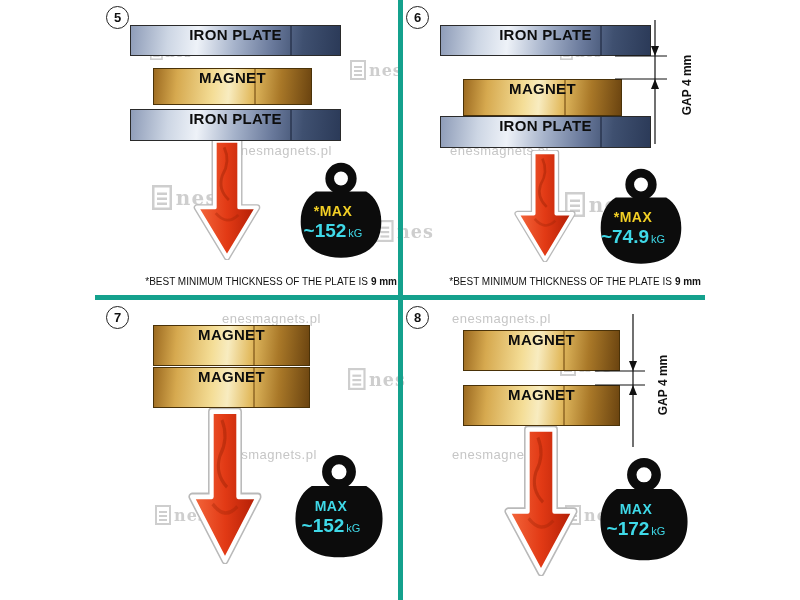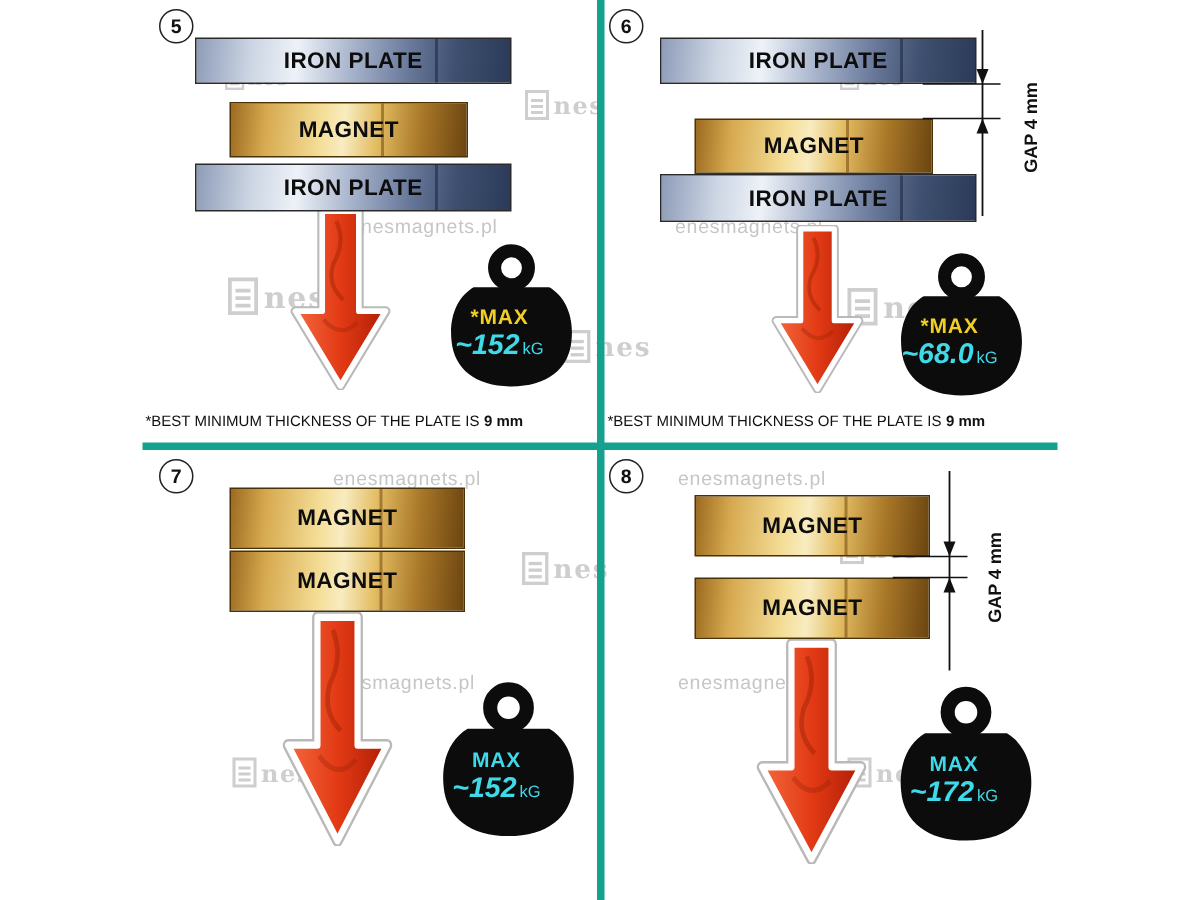--- a/index.html
+++ b/index.html
@@ -17,21 +17,21 @@
   .enes-e i{display:block;height:2px;background:#c6c6c6;margin:2px 0;}
   .enes-nes{color:#c6c6c6;font-size:16px;font-weight:bold;font-family:"DejaVu Serif",serif;letter-spacing:1px;}
 
   
   .circle-num{
     position:absolute;width:21px;height:21px;border:1.5px solid #222;border-radius:50%;
     text-align:center;line-height:21px;font-size:13px;font-weight:600;color:#111;background:#fff;
   }
 
   
-  .bar{position:absolute;display:flex;align-items:center;justify-content:center;box-sizing:border-box;}
+  .bar{position:absolute;display:flex;align-items:flex-start;justify-content:center;box-sizing:border-box;}
   .bar .bar-label{font-weight:700;font-size:15px;color:#0d0d0d;letter-spacing:.3px;position:relative;z-index:2;}
   .bar::after{content:"";position:absolute;top:0;bottom:0;width:2px;z-index:1;}
   .iron{
     border:1px solid #2a2a2a;
     background:linear-gradient(95deg,#8e9cb8 0%,#cdd6e4 18%,#eef2f8 32%,#a5b2ca 50%,#68789a 68%,#3f5070 82%,#2b3a58 100%);
   }
   .iron::after{left:76%;background:rgba(15,25,45,.45);}
   .magnet{
     border:1px solid #4a3208;
     background:linear-gradient(95deg,#9c6a20 0%,#d6a94f 15%,#f4dd96 38%,#f8ecc0 48%,#e3bc62 62%,#a97828 80%,#6b4410 100%);
@@ -40,31 +40,31 @@
 
   .arrow{position:absolute;}
 
   
   .weight{position:absolute;}
   .weight svg{width:100%;height:100%;display:block;}
   .weight-text{position:absolute;left:0;right:16px;top:41%;text-align:center;line-height:1.2;z-index:3;}
   .weight-max{display:block;font-weight:700;font-size:14px;letter-spacing:.5px;}
   .max-yellow{color:var(--max_yellow,#f2cf25);}
   .max-cyan{color:var(--value_cyan,#3fd9e8);}
-  .weight-value{font-weight:700;font-size:19px;color:var(--value_cyan,#3fd9e8);font-style:italic;}
+  .weight-value{font-weight:700;font-size:19px;color:var(--value_cyan,#3fd9e8);}
   .weight-unit{font-weight:400;font-size:11px;color:var(--value_cyan,#3fd9e8);margin-left:2px;}
 
   
   .dim{position:absolute;}
   .gap-label{
     position:absolute;width:70px;height:14px;text-align:center;
     font-size:12px;font-weight:700;color:#111;transform:rotate(-90deg);transform-origin:center;white-space:nowrap;
   }
 
-  .note{position:absolute;text-align:left;font-size:10px;color:#111;white-space:nowrap;}
+  .note{position:absolute;text-align:right;font-size:10px;color:#111;white-space:nowrap;}
   .note .n1{margin-right:3px;}
   .note b{font-size:10px;}
 </style>
 </head>
 <body>
 
 <div class="canvas">
 
   <span class="wm" style="left:233px;top:143px;">enesmagnets.pl</span>
   <span class="wm" style="left:450px;top:143px;">enesmagnets.pl</span>
@@ -235,21 +235,21 @@
   </svg>
   <div class="gap-label" style="left:652px;top:78px;">GAP 4 mm</div>
 
   <div class="weight" style="left:597px;top:168px;width:88px;height:100px;">
     <svg viewBox="0 0 100 115">
       <circle cx="50" cy="19" r="13" fill="none" stroke="#0c0c0c" stroke-width="10"></circle>
       <path d="M21 34 C 9 41 2 56 4 75 C 6 97 23 110 50 110 C 77 110 94 97 96 75 C 98 56 91 41 79 34 Z" fill="#0c0c0c"></path>
     </svg>
     <div class="weight-text">
       <span class="weight-max max-yellow">*MAX</span>
-      <span class="weight-value">~68.0</span><span class="weight-unit">kG</span>
+      <span class="weight-value">~74.9</span><span class="weight-unit">kG</span>
     </div>
   </div>
 
   <div class="note" style="left:405px;top:276px;width:296px;">
     <span class="n1">*BEST MINIMUM THICKNESS OF THE PLATE IS</span><b>9 mm</b>
   </div>
 
   <div class="circle-num" style="left:106px;top:306px;">7</div>
 
   <svg class="arrow" style="left:188px;top:408px;width:74px;height:156px;" viewBox="0 0 72 130" preserveAspectRatio="none">

